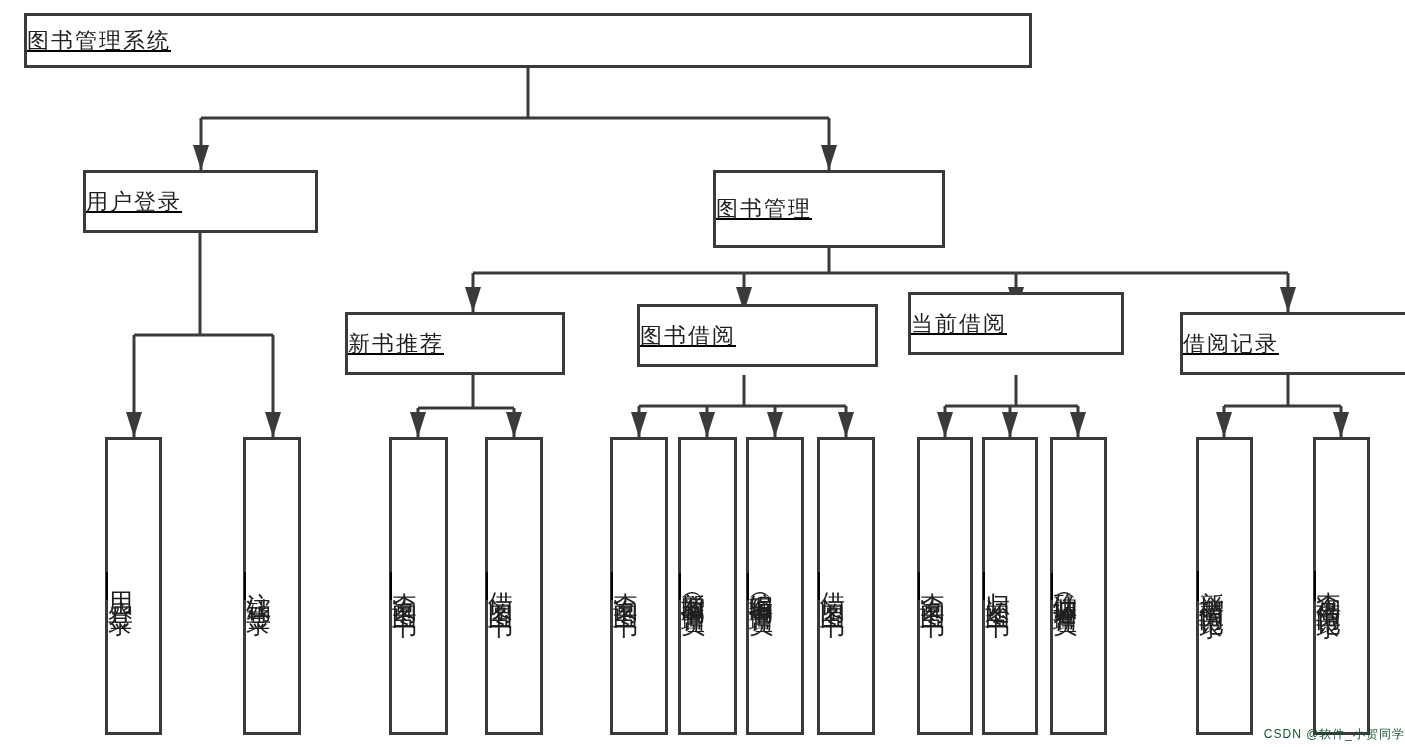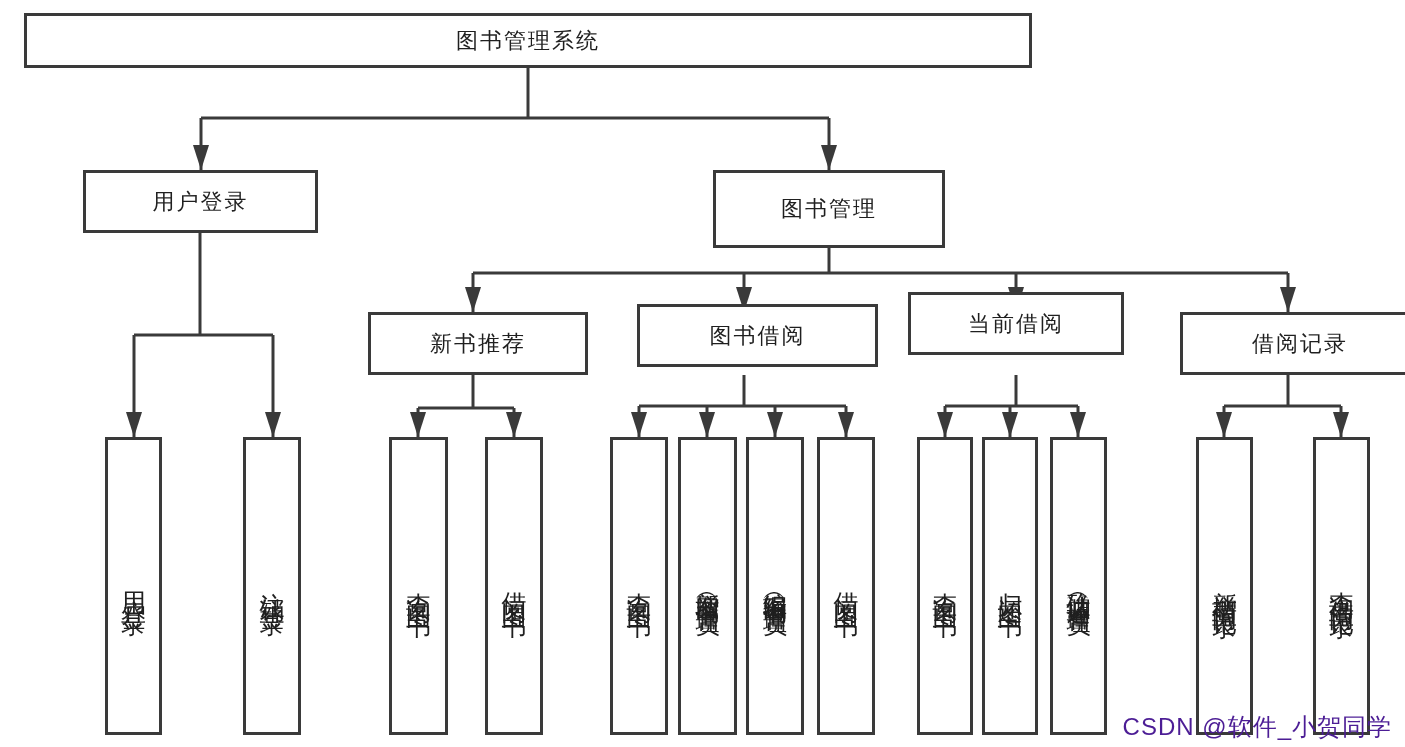--- a/index.html
+++ b/index.html
@@ -9,40 +9,40 @@
     background:#ffffff;
     font-family:"Liberation Sans", sans-serif;
     overflow:hidden;
   }
   .connectors{position:absolute;left:0;top:0;width:1405px;height:747px;}
   .node{
     position:absolute;
     box-sizing:border-box;
     border:3px solid #3a3a3a;
     background:#ffffff;
-    display:flex;align-items:center;justify-content:center;
+    display:flex;align-items:center;text-decoration:underline;
   }
   .hnode span{
     font-size:22px;color:#1f1f1f;letter-spacing:2px;white-space:nowrap;
   }
   .root span{font-size:22px;}
   .leaf span{
     writing-mode:vertical-rl;
     text-orientation:mixed;
     font-size:25px;color:#1f1f1f;
     letter-spacing:7px;
     line-height:1;
   }
   .leaf.long span{font-size:24px;letter-spacing:3px;}
   .leaf.med span{font-size:25px;letter-spacing:5px;}
   .watermark{
     position:absolute;
-    right:13px;bottom:4px;
-    font-size:24px;
-    color:#4c1d95;
+    right:0;bottom:4px;
+    font-size:12px;
+    color:#14532d;
     letter-spacing:1px;
     z-index:10;
     white-space:nowrap;
   }
 </style>
 </head>
 <body>
 
 <div class="stage">
 
@@ -116,21 +116,21 @@
     <span>图书管理系统</span>
   </div>
 
   <div class="node hnode" style="left:83px;top:170px;width:235px;height:63px">
     <span>用户登录</span>
   </div>
   <div class="node hnode" style="left:713px;top:170px;width:232px;height:78px">
     <span>图书管理</span>
   </div>
 
-  <div class="node hnode" style="left:368px;top:312px;width:220px;height:63px">
+  <div class="node hnode" style="left:345px;top:312px;width:220px;height:63px">
     <span>新书推荐</span>
   </div>
   <div class="node hnode" style="left:637px;top:304px;width:241px;height:63px">
     <span>图书借阅</span>
   </div>
   <div class="node hnode" style="left:908px;top:292px;width:216px;height:63px">
     <span>当前借阅</span>
   </div>
   <div class="node hnode" style="left:1180px;top:312px;width:240px;height:63px">
     <span>借阅记录</span>

